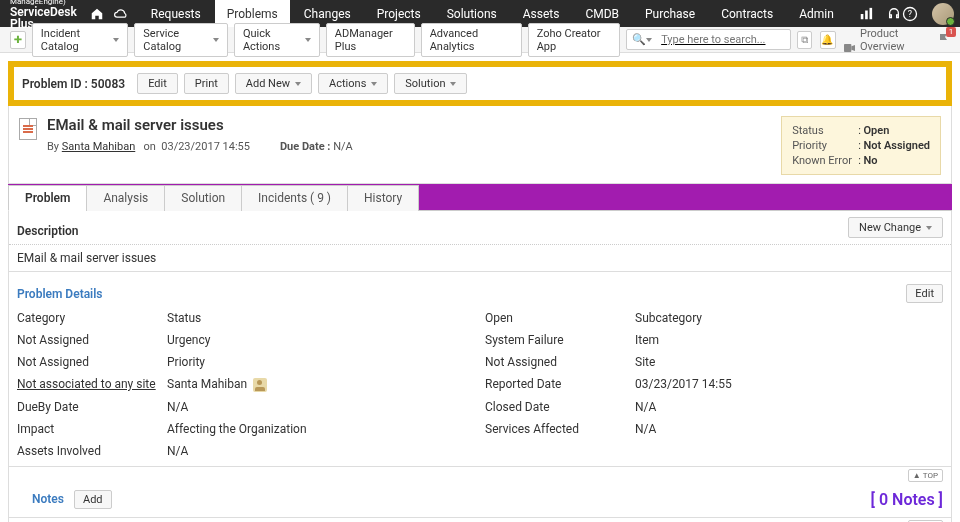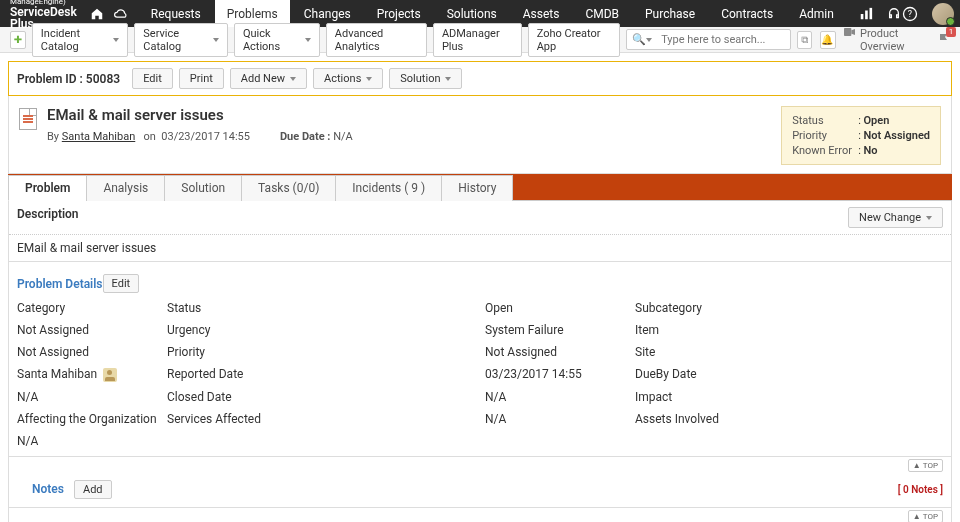--- a/index.html
+++ b/index.html
@@ -14,72 +14,72 @@
 .topnav .icon { width:16px; height:16px; display:inline-flex; align-items:center; justify-content:center; }
 .topnav .right { margin-left:auto; display:flex; align-items:center; gap:14px; }
 .avatar { width:22px; height:22px; border-radius:50%; background:linear-gradient(135deg,#d4c4a8,#a89878); position:relative; }
 .avatar::after { content:""; position:absolute; bottom:-1px; right:-1px; width:7px; height:7px; background:#6cb33e; border-radius:50%; border:1px solid #2a2a2a;}
 
 .subbar { background:#f5f5f5; height:26px; display:flex; align-items:center; padding:0 10px; gap:6px; border-bottom:1px solid #ddd; font-size:12px;}
 .pill-btn { border:1px solid #ccc; background:#fff; border-radius:2px; padding:3px 8px; font-size:11px; display:inline-flex; align-items:center; gap:5px; cursor:pointer;}
 .caret { width:0; height:0; border-left:3px solid transparent; border-right:3px solid transparent; border-top:4px solid #888;}
 .sq-icon { width:18px; height:18px; border:1px solid #ccc; border-radius:2px; display:inline-flex; align-items:center; justify-content:center; background:#fff; color:#6cb33e; font-size:10px; cursor:pointer;}
 .search-box { position:relative; display:flex; align-items:center;}
-.search-box input { border:1px solid #ccc; border-radius:2px; padding:3px 6px 3px 34px; width:165px; font-size:11px;}
+.search-box input { border:1px solid #ccc; border-radius:2px; padding:3px 6px 3px 34px; width:165px; font-size:11px;text-decoration:underline;}
 .search-box .mag { position:absolute; left:6px; color:#888; font-size:11px;}
 .search-box .scaret { position:absolute; left:20px; }
 .subbar .right { margin-left:auto; display:flex; align-items:center; gap:8px;}
-.prod-ov { display:flex; align-items:flex-start; gap:5px; font-size:11px; color:#666; cursor:pointer;}
+.prod-ov { display:flex; align-items:flex-end; gap:5px; font-size:11px; color:#666; cursor:pointer;}
 .badge-red { position:relative;}
 .badge-red::after { content:"1"; position:absolute; top:-6px; right:-6px; background:#d9534f; color:#fff; font-size:8px; width:10px; height:10px; border-radius:2px; display:flex; align-items:center; justify-content:center;}
 
 .main { padding:8px; }
-.actionbar { border:1px solid #eab308; padding:6px 8px; display:flex; align-items:center; gap:6px;}
+.actionbar { border:6px solid #eab308; padding:6px 8px; display:flex; align-items:center; gap:6px;}
 .pid { font-weight:600; font-size:12px; margin-right:6px;}
 .btn { border:1px solid #ccc; background:#f7f7f7; padding:3px 10px; font-size:11px; border-radius:2px; cursor:pointer; display:inline-flex; align-items:center; gap:5px;}
 
 .header-block { border:1px solid #ddd; border-top:none; padding:10px 10px 8px; display:flex; gap:10px;}
 .doc-icon { width:18px; height:22px; border:1px solid #aaa; position:relative; margin-top:2px;}
 .doc-icon::before { content:""; position:absolute; top:0; right:0; width:6px; height:6px; background:#fff; border-left:1px solid #aaa; border-bottom:1px solid #aaa;}
 .doc-icon::after { content:""; position:absolute; left:3px; top:6px; right:3px; height:2px; background:#d96b4a; box-shadow:0 3px 0 #d96b4a, 0 6px 0 #d96b4a;}
 .title-row h2 { font-size:15px; font-weight:600; margin-bottom:6px;}
 .meta-row { font-size:11px; color:#555; display:flex; gap:30px;align-items:center;}
 .meta-row a { color:#333; text-decoration:underline;}
 .status-card { margin-left:auto; border:1px solid #e8d9a8; background:#fdf6dc; padding:6px 10px; font-size:11px; min-width:110px;}
 .status-card .row { display:flex; padding:1px 0;}
 .status-card .k { width:66px; color:#555;}
 .status-card .v { font-weight:600;}
 .status-card .v::before { content:": "; font-weight:400;}
 
-.tabs { display:flex; border-bottom:1px solid #ccc; margin-top:0; background:#c2410c;}
+.tabs { display:flex; border-bottom:1px solid #ccc; margin-top:0; background:#a21caf;}
 .tab { padding:5px 16px; border:1px solid #ccc; border-bottom:none; background:#f7f7f7; margin-right:-1px; font-size:12px; cursor:pointer; color:#555; position:relative; top:1px;}
 .tab.active { background:#fff; font-weight:600; color:#333; border-bottom:1px solid #fff;}
 
 .desc-block { border:1px solid #ddd; border-top:none; padding:0;}
-.desc-head { display:flex; align-items:flex-start; padding:6px 8px; border-bottom:1px dotted #ccc;}
+.desc-head { display:flex; align-items:flex-end; padding:6px 8px; border-bottom:1px dotted #ccc;}
 .desc-head .lbl { font-weight:600; font-size:12px;}
 .desc-body { padding:6px 8px; font-size:12px; }
 .newchg { margin-left:auto;}
 
 .details-section {border:1px solid #ddd; border-top:none; padding:8px;}
-.details-head { display:flex; align-items:center; padding:4px 0 8px;}
+.details-head { display:flex; align-items:center; gap:10px; padding:4px 0 8px;justify-content:space-between;}
 .details-head .lbl { color:#3b7bbf; font-weight:600; font-size:12px;}
 .grid { display:grid; grid-template-columns: 140px 1fr 140px 1fr; row-gap:8px; column-gap:10px; font-size:12px;}
 .grid .k { color:#333; font-weight:400;}
 .grid .v { color:#333;}
 .link { text-decoration:underline; color:#333; cursor:pointer;}
 .user-ic { display:inline-block; width:14px; height:14px; background:#e8d9a8; border-radius:2px; vertical-align:middle; margin-left:3px; position:relative;}
 .user-ic::before{content:"";position:absolute;top:2px;left:4px;width:5px;height:5px;border-radius:50%;background:#b89858;}
 .user-ic::after{content:"";position:absolute;bottom:1px;left:2px;right:2px;height:4px;background:#b89858;border-radius:2px 2px 0 0;}
 
 .topbtn { margin-left:auto; border:1px solid #ccc; font-size:8px; padding:1px 4px; display:inline-flex; align-items:center; gap:2px; border-radius:2px; color:#666;}
 .notes-sec {border:1px solid #ddd; border-top:none; padding:8px; margin-top:0;}
 .sec-hd { display:flex; align-items:center; gap:10px;padding-left:15px;}
 .sec-hd .lbl { color:#3b7bbf; font-weight:600; font-size:12px;}
-.notes-right { margin-left:auto; color:#b91c1c; font-weight:600; font-size:10px;}
+.notes-right { margin-left:auto; color:#6d28d9; font-weight:600; font-size:16px;}
 .top-row { display:flex; padding:2px 8px 0; border:1px solid #ddd; border-top:none; border-bottom:none;}
 svg{display:block;}
 </style>
 </head>
 <body>
 
 <div class="topnav">
   <div class="brand">
     <span class="me">ManageEngine)</span>
     <span class="sd">ServiceDesk Plus</span>
@@ -127,22 +127,22 @@
       <span class="caret"></span>
     </span>
   <span class="pill-btn">
       <span>Service Catalog</span>
       <span class="caret"></span>
     </span>
   <span class="pill-btn">
       <span>Quick Actions</span>
       <span class="caret"></span>
     </span>
+  <span class="pill-btn">ADManager Plus</span>
   <span class="pill-btn">Advanced Analytics</span>
-  <span class="pill-btn">ADManager Plus</span>
   <span class="pill-btn">Zoho Creator App</span>
   <div class="search-box">
     <span class="mag">🔍</span>
       <span class="scaret caret"></span>
     <input type="text" placeholder="Type here to search..." style="">
   </div>
   <div class="right">
     <span class="sq-icon" style="color:#888;">⧉</span>
     <span class="sq-icon" style="color:#888;">🔔</span>
     <span class="prod-ov">
@@ -210,21 +210,20 @@
           <span class="k">Known Error</span>
           <span class="v">No</span>
         </div>
       </div>
   </div>
 
   <div class="tabs" id="tabs">
       <div class="tab active">Problem</div>
       <div class="tab">Analysis</div>
       <div class="tab">Solution</div>
-      <div class="tab">Tasks (0/0)</div>
       <div class="tab">Incidents ( 9 )</div>
       <div class="tab">History</div>
     </div>
 
   <div class="desc-block">
     <div class="desc-head">
       <span class="lbl">Description</span>
       <span class="btn newchg">
           <span>New Change</span>
           <span class="caret"></span>
@@ -244,20 +243,21 @@
         <div class="v">Open</div>
         <div class="k">Subcategory</div>
         <div class="v">Not Assigned</div>
         <div class="k">Urgency</div>
         <div class="v">System Failure</div>
         <div class="k">Item</div>
         <div class="v">Not Assigned</div>
         <div class="k">Priority</div>
         <div class="v">Not Assigned</div>
         <div class="k">Site</div>
+        <div class="v"><span class="link">Not associated to any site</span></div>
         <div class="v">Santa Mahiban <span class="user-ic"></span></div>
         <div class="k">Reported Date</div>
         <div class="v">03/23/2017 14:55</div>
         <div class="k">DueBy Date</div>
         <div class="v">N/A</div>
         <div class="k">Closed Date</div>
         <div class="v">N/A</div>
         <div class="k">Impact</div>
         <div class="v">Affecting the Organization</div>
         <div class="k">Services Affected</div>

